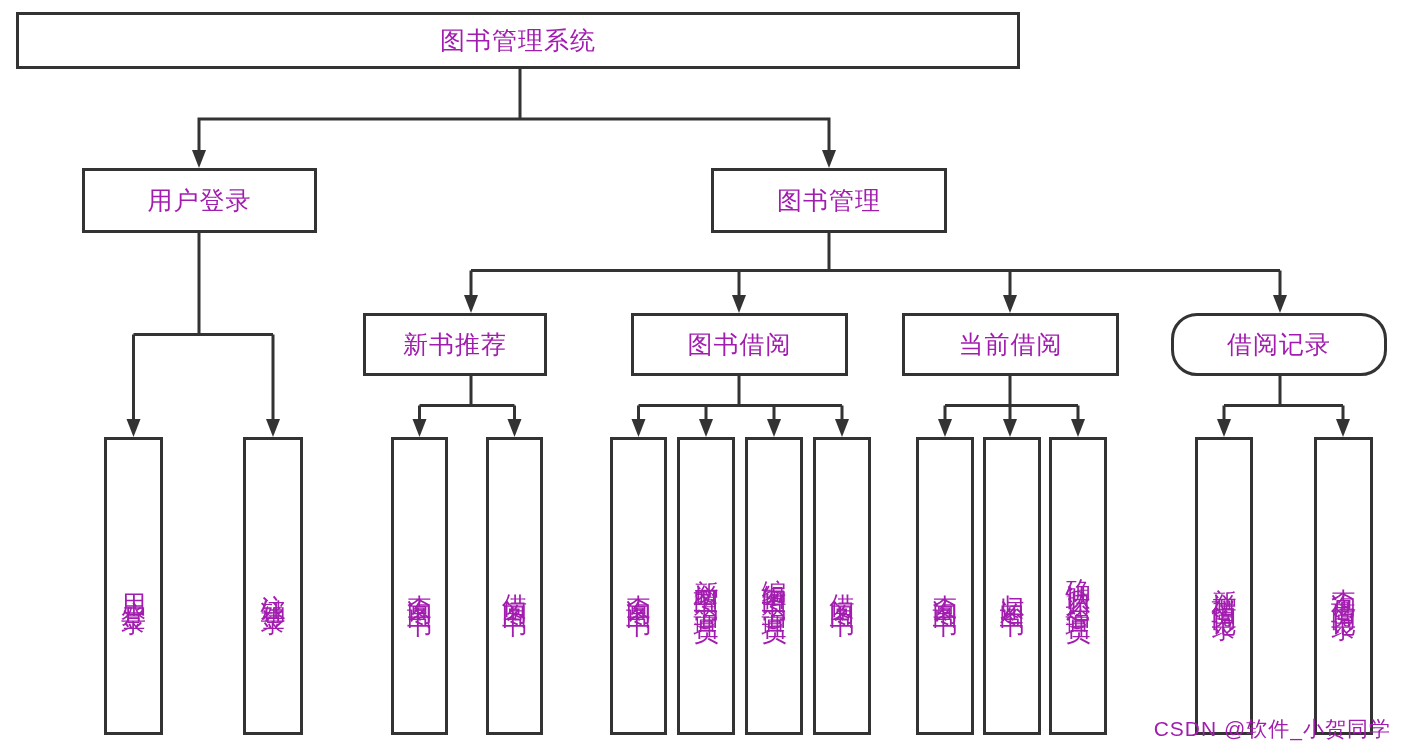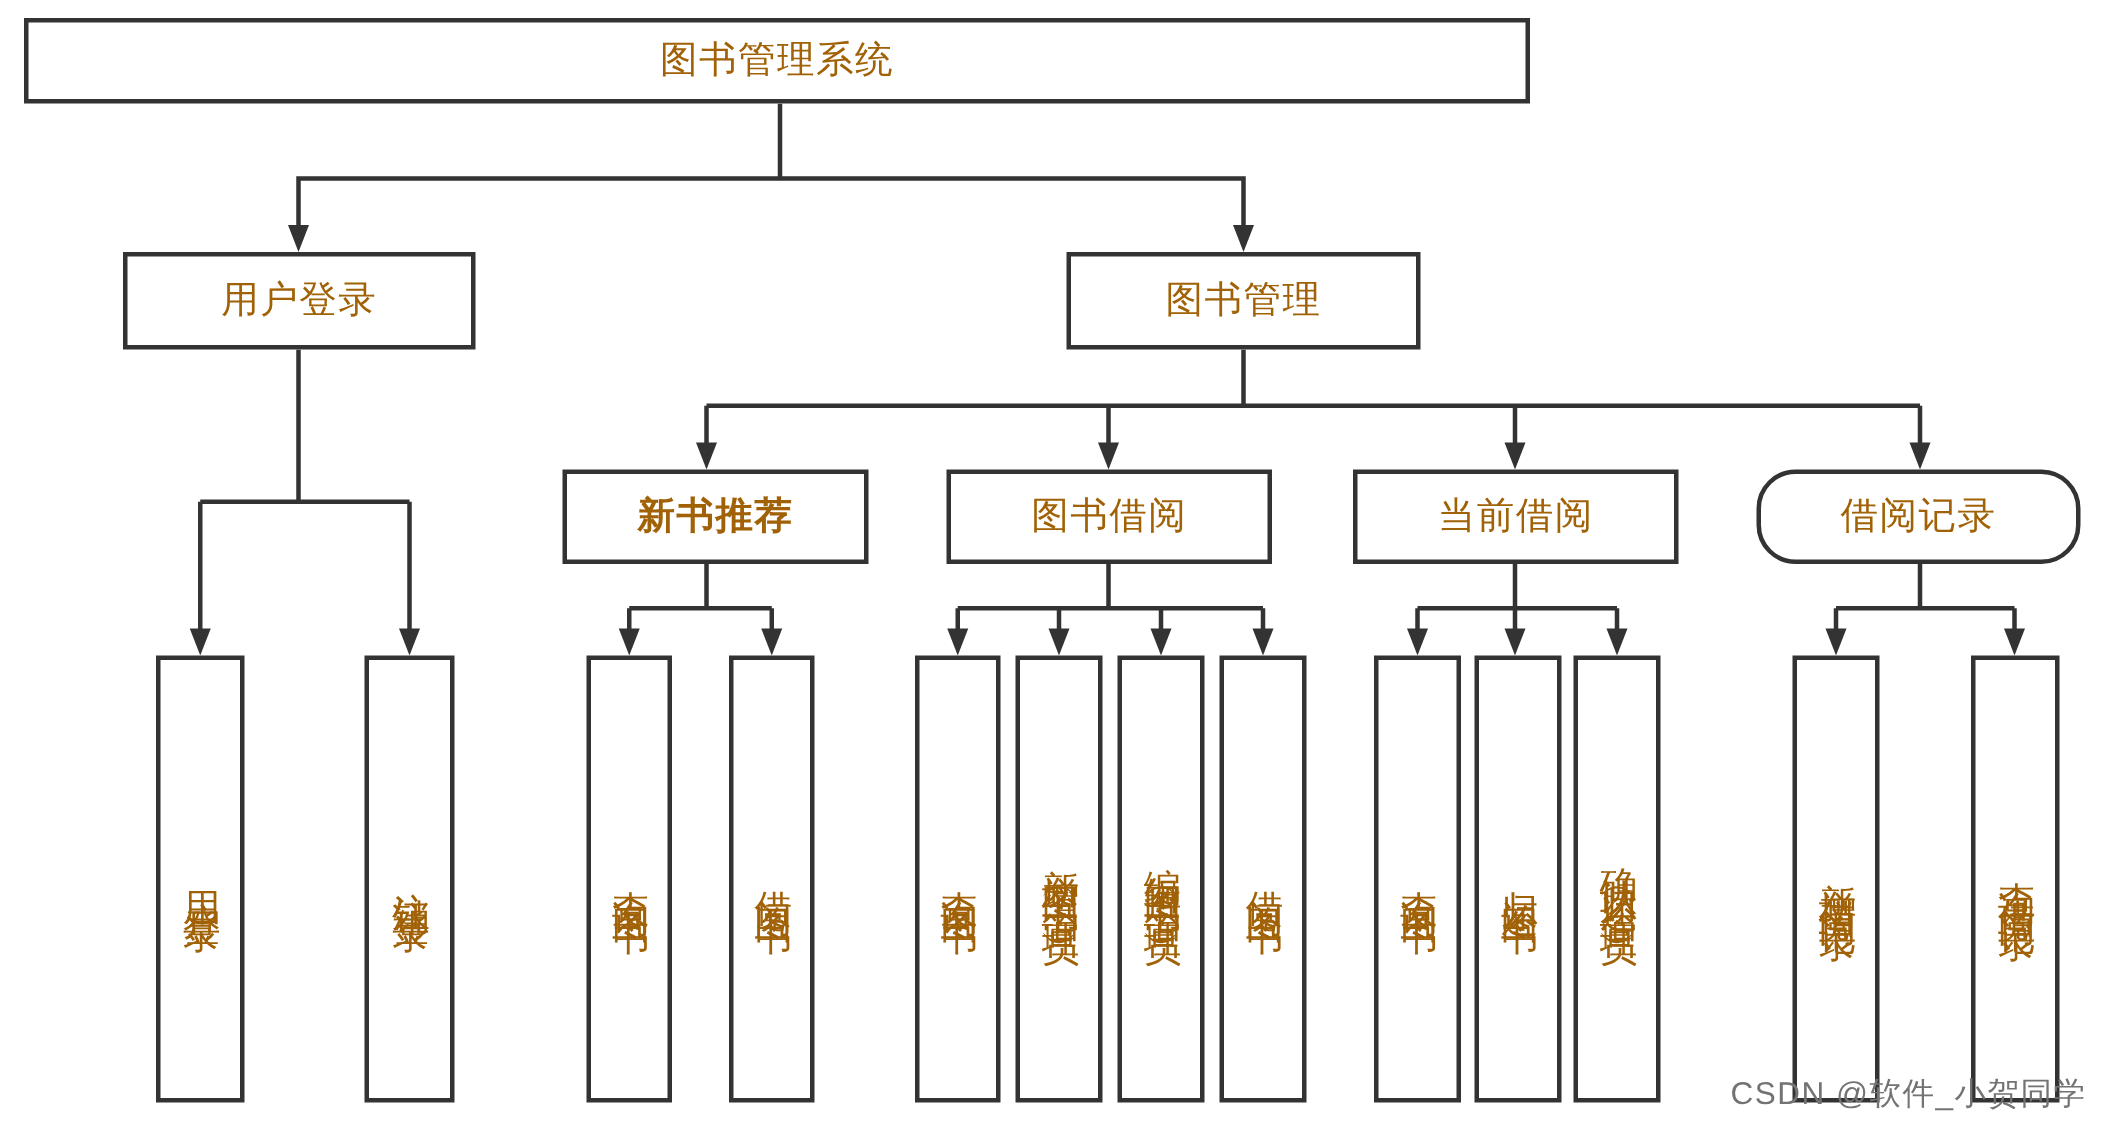--- a/index.html
+++ b/index.html
@@ -9,40 +9,40 @@
     background:#ffffff;
     font-family:"Liberation Sans", sans-serif;
     overflow:hidden;
   }
   #wires{position:absolute;left:0;top:0;z-index:1;}
   .node{
     position:absolute;
     box-sizing:border-box;
     background:#ffffff;
     border:3px solid #333333;
-    color:#a16207;
+    color:#a21caf;
     display:flex;align-items:center;justify-content:center;
     z-index:2;
     text-align:center;
   }
   .hbox{font-size:25px;letter-spacing:1px;line-height:1;}
   .rootbox{border-width:3px;}
   .vbox{
     writing-mode:vertical-rl;
     text-orientation:mixed;
     font-size:25px;
     letter-spacing:6px;
     line-height:1;
   }
   #watermark{
     position:absolute;
     right:14px;bottom:4px;
     z-index:3;
     font-size:21px;
-    color:#737373;
+    color:#a21caf;
     letter-spacing:1px;
     white-space:nowrap;
   }
 </style>
 </head>
 <body>
 
 <div id="canvas">
 
   <svg id="wires" width="1405" height="747" viewBox="0 0 1405 747">
@@ -86,21 +86,21 @@
       <polygon points="1217,419 1231,419 1224,437"></polygon>
       <polygon points="1336,419 1350,419 1343,437"></polygon>
     </g>
   </svg>
 
   <div class="node hbox rootbox" style="left:16px;top:12px;width:1004px;height:57px;">图书管理系统</div>
 
   <div class="node hbox" style="left:82px;top:168px;width:235px;height:65px;">用户登录</div>
   <div class="node hbox" style="left:711px;top:168px;width:236px;height:65px;">图书管理</div>
 
-  <div class="node hbox" style="left:375px;top:313px;width:204px;height:63px;font-weight:bold;">新书推荐</div>
+  <div class="node hbox" style="left:363px;top:313px;width:184px;height:63px;">新书推荐</div>
   <div class="node hbox" style="left:902px;top:313px;width:217px;height:63px;">当前借阅</div>
   <div class="node hbox" style="left:631px;top:313px;width:217px;height:63px;">图书借阅</div>
   <div class="node hbox" style="left:1171px;top:313px;width:216px;height:63px;border-radius:26px;">借阅记录</div>
 
   <div class="node vbox" style="left:104px;top:437px;width:59px;height:298px;">用户登录</div>
   <div class="node vbox" style="left:243px;top:437px;width:60px;height:298px;">注销登录</div>
 
   <div class="node vbox" style="left:391px;top:437px;width:57px;height:298px;">查询图书</div>
   <div class="node vbox" style="left:486px;top:437px;width:57px;height:298px;">借阅图书</div>
 

